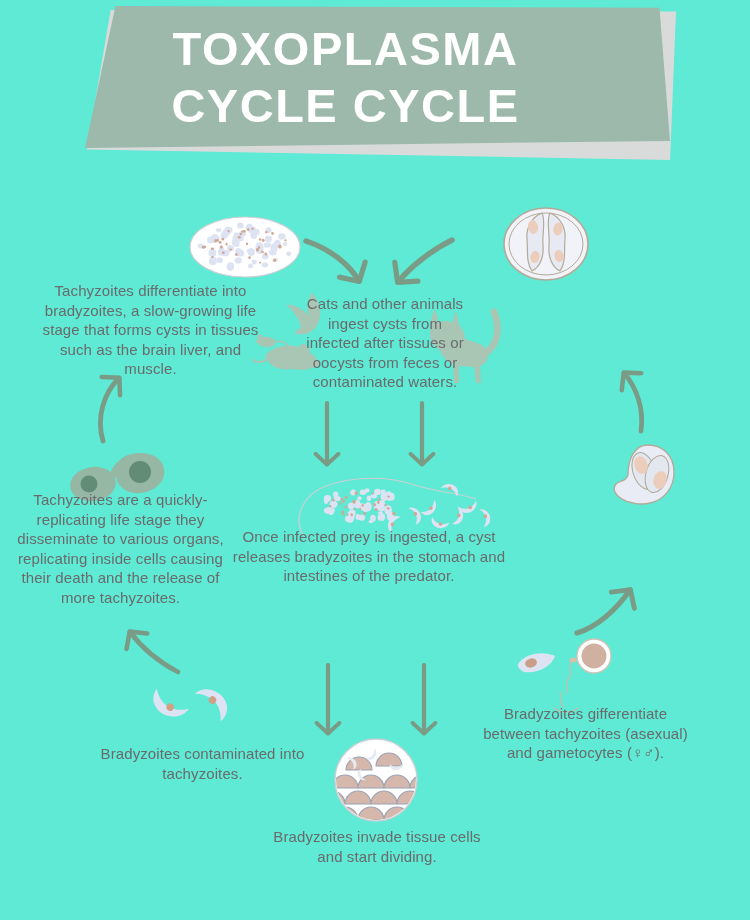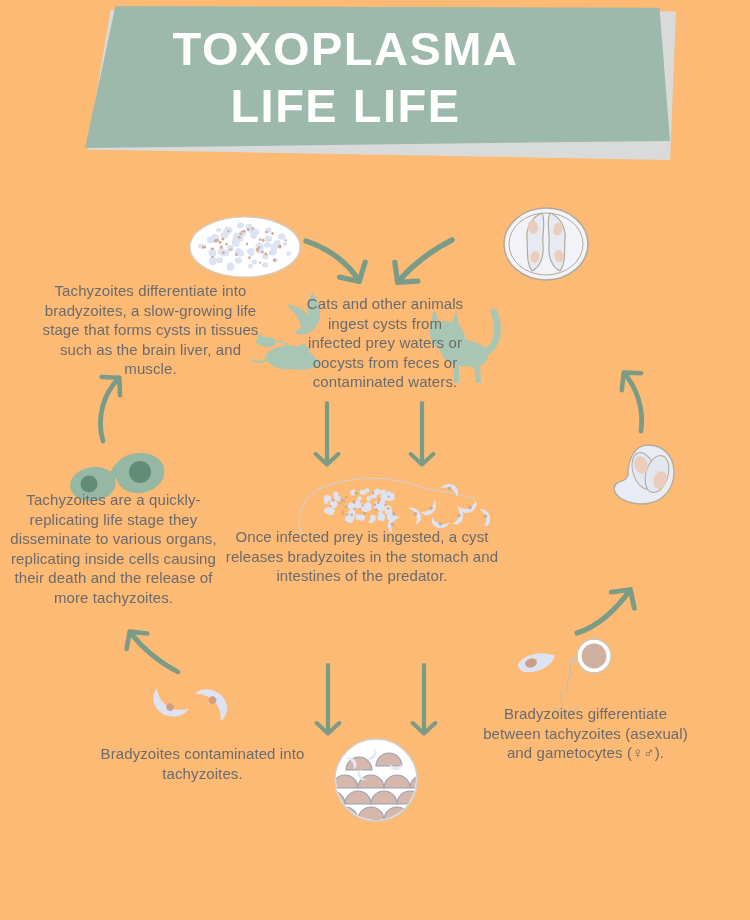--- a/index.html
+++ b/index.html
@@ -1,16 +1,16 @@
 <!DOCTYPE html>
 <html style="--header-green: #9db9ab; --shadow-gray: #d9dbdb; --arrow-green: #7a9c87; --silhouette-green: #a9c6b4; --cell-green: #95b7a4; --cell-nucleus: #628c75; --text-gray: #6a6b6d; --parasite-blue: #dde3f2; --dot-tan: #d2a893; --patch-pink: #ecccba; --tissue-tan: #d5b7ac; --tissue-line: #9aa3b3; --line-gray: #ccd0d5; --shell-tan: #b3aa99;"><head>
 <meta charset="utf-8">
 <style>
   html,body{margin:0;padding:0;background:#fff;}
-  .canvas{position:relative;width:750px;height:920px;background:#fdba74;overflow:hidden;
+  .canvas{position:relative;width:750px;height:920px;background:#5eead4;overflow:hidden;
           font-family:"Liberation Sans",sans-serif;}
   
   .header-shadow{position:absolute;left:84px;top:10px;width:592px;height:150px;
     background:var(--shadow-gray);clip-path:polygon(4.5% 0%,100% 1%,99% 100%,0.5% 93%);}
   .header-plate{position:absolute;left:85px;top:6px;width:585px;height:142px;
     background:var(--header-green);clip-path:polygon(5.2% 0%,98.2% 1.2%,100% 95%,0% 100%);
     display:flex;align-items:center;justify-content:center;}
   .title{transform:translateX(-32px);text-align:center;color:#ffffff;font-weight:bold;
     font-size:47px;line-height:57px;letter-spacing:1.5px;}
   
@@ -26,21 +26,21 @@
 </head>
 <body>
 
 <div class="canvas">
 
   <div>
     <div class="header-shadow"></div>
     <div class="header-plate">
       <div class="title">
         <div>TOXOPLASMA</div>
-        <div>LIFE LIFE</div>
+        <div>CYCLE CYCLE</div>
       </div>
     </div>
   </div>
 
   <svg class="overlay" width="750" height="920" viewBox="0 0 750 920">
     <defs>
       <marker id="ah" markerUnits="strokeWidth" markerWidth="6" markerHeight="8" refX="2.9" refY="3.5" orient="auto">
         <path d="M0.5,0.8 L3,3.5 L0.5,6.2" fill="none" stroke="#7a9c87" stroke-width="0.95" stroke-linecap="round" stroke-linejoin="round"></path>
       </marker>
     </defs>
@@ -396,19 +396,20 @@
             <path d="M-1,-7 C4,-6.5 7,-1 6,4 C5,8.5 1,11 -3,10 C0.5,7.5 3,3.5 2,-1 C1.3,-4 0.3,-5.8 -1,-7 Z" fill="#e6eaf5"></path>
           </g>
           <g transform="translate(47,56) rotate(150) scale(0.7)">
             <path d="M-1,-7 C4,-6.5 7,-1 6,4 C5,8.5 1,11 -3,10 C0.5,7.5 3,3.5 2,-1 C1.3,-4 0.3,-5.8 -1,-7 Z" fill="#e6eaf5"></path>
           </g>
         </g>
     </g>
   </svg>
 
   <p class="stage" style="left:38px;top:281px;width:225px">Tachyzoites differentiate into bradyzoites, a slow-growing life stage that forms cysts in tissues such as the brain liver, and muscle.</p>
-  <p class="stage" style="left:300px;top:294px;width:170px">Cats and other animals ingest cysts from infected prey waters or oocysts from feces or contaminated waters.</p>
-  <p class="stage" style="left:1px;top:490px;width:225px">Tachyzoites are a quickly-replicating life stage they disseminate to various organs, replicating inside cells causing their death and the release of more tachyzoites.</p>
-  <p class="stage" style="left:217px;top:527px;width:290px">Once infected prey is ingested, a cyst releases bradyzoites in the stomach and intestines of the predator.</p>
+  <p class="stage" style="left:300px;top:294px;width:170px">Cats and other animals ingest cysts from infected after tissues or oocysts from feces or contaminated waters.</p>
+  <p class="stage" style="left:8px;top:490px;width:225px">Tachyzoites are a quickly-replicating life stage they disseminate to various organs, replicating inside cells causing their death and the release of more tachyzoites.</p>
+  <p class="stage" style="left:224px;top:527px;width:290px">Once infected prey is ingested, a cyst releases bradyzoites in the stomach and intestines of the predator.</p>
   <p class="stage" style="left:483px;top:704px;width:205px">Bradyzoites gifferentiate between tachyzoites (asexual) and gametocytes (♀♂).</p>
   <p class="stage" style="left:95px;top:744px;width:215px">Bradyzoites contaminated into tachyzoites.</p>
+  <p class="stage" style="left:272px;top:827px;width:210px">Bradyzoites invade tissue cells and start dividing.</p>
 
 </div>
 
 </body></html>

